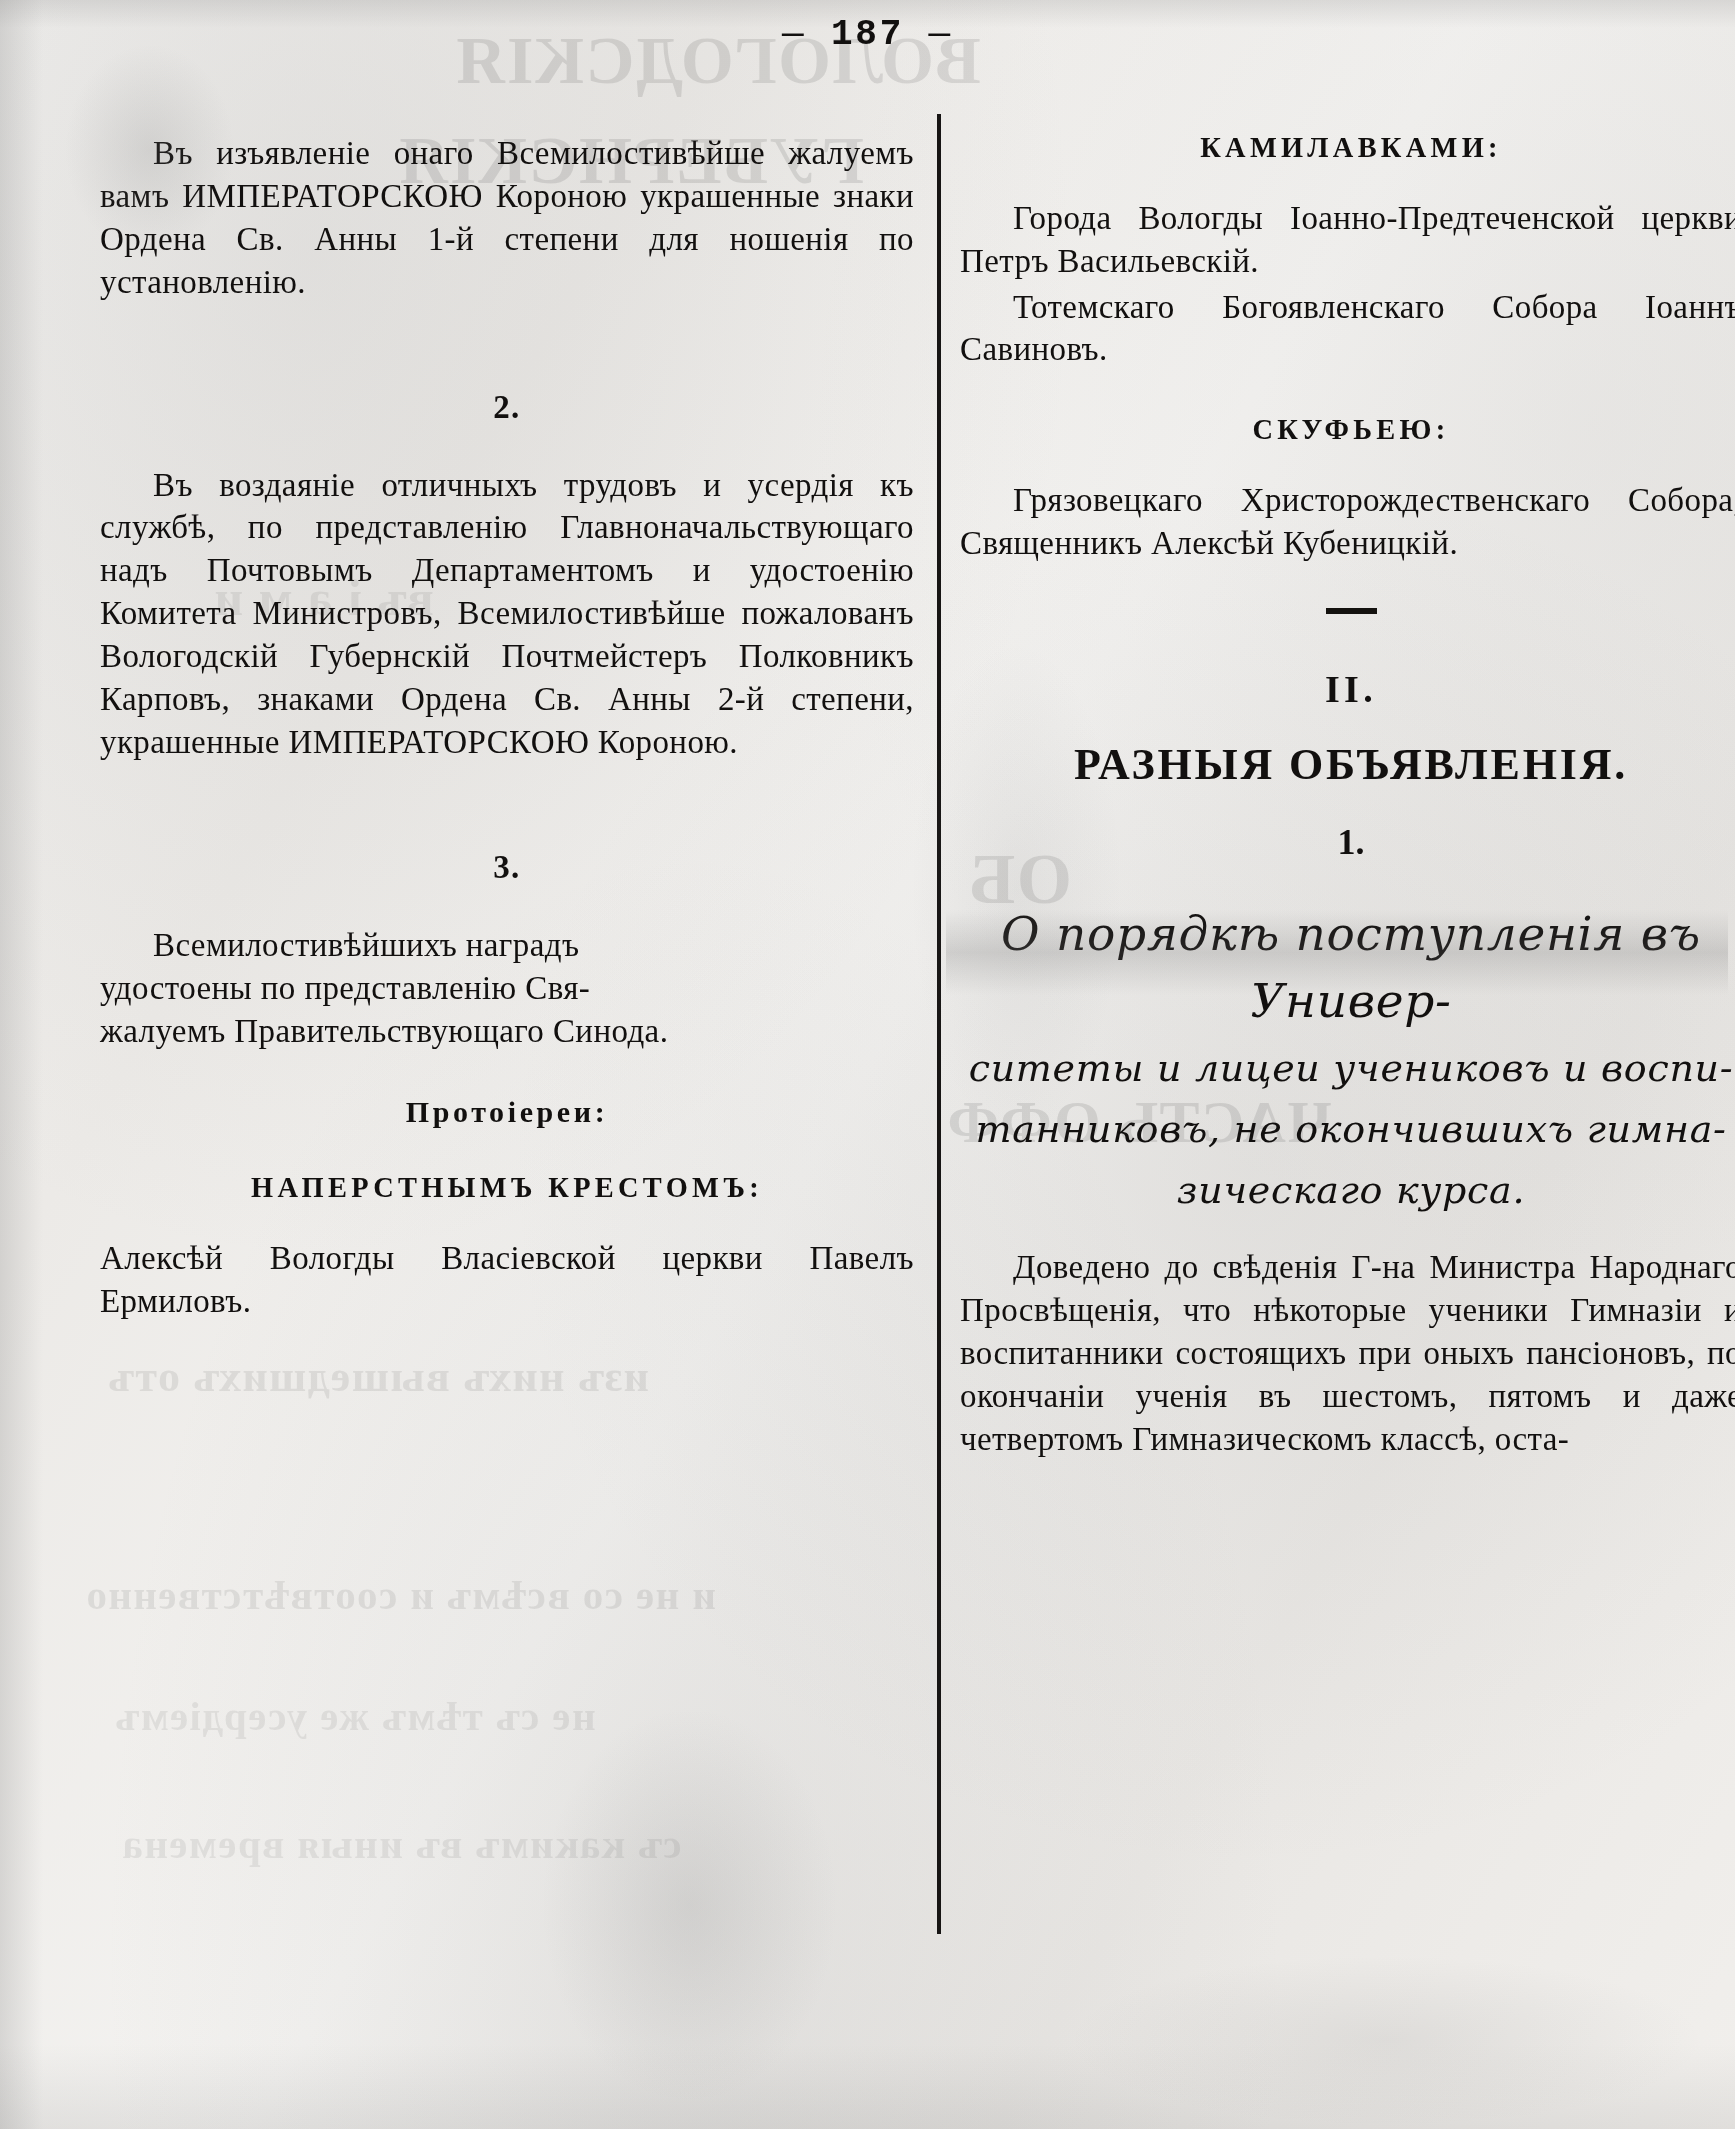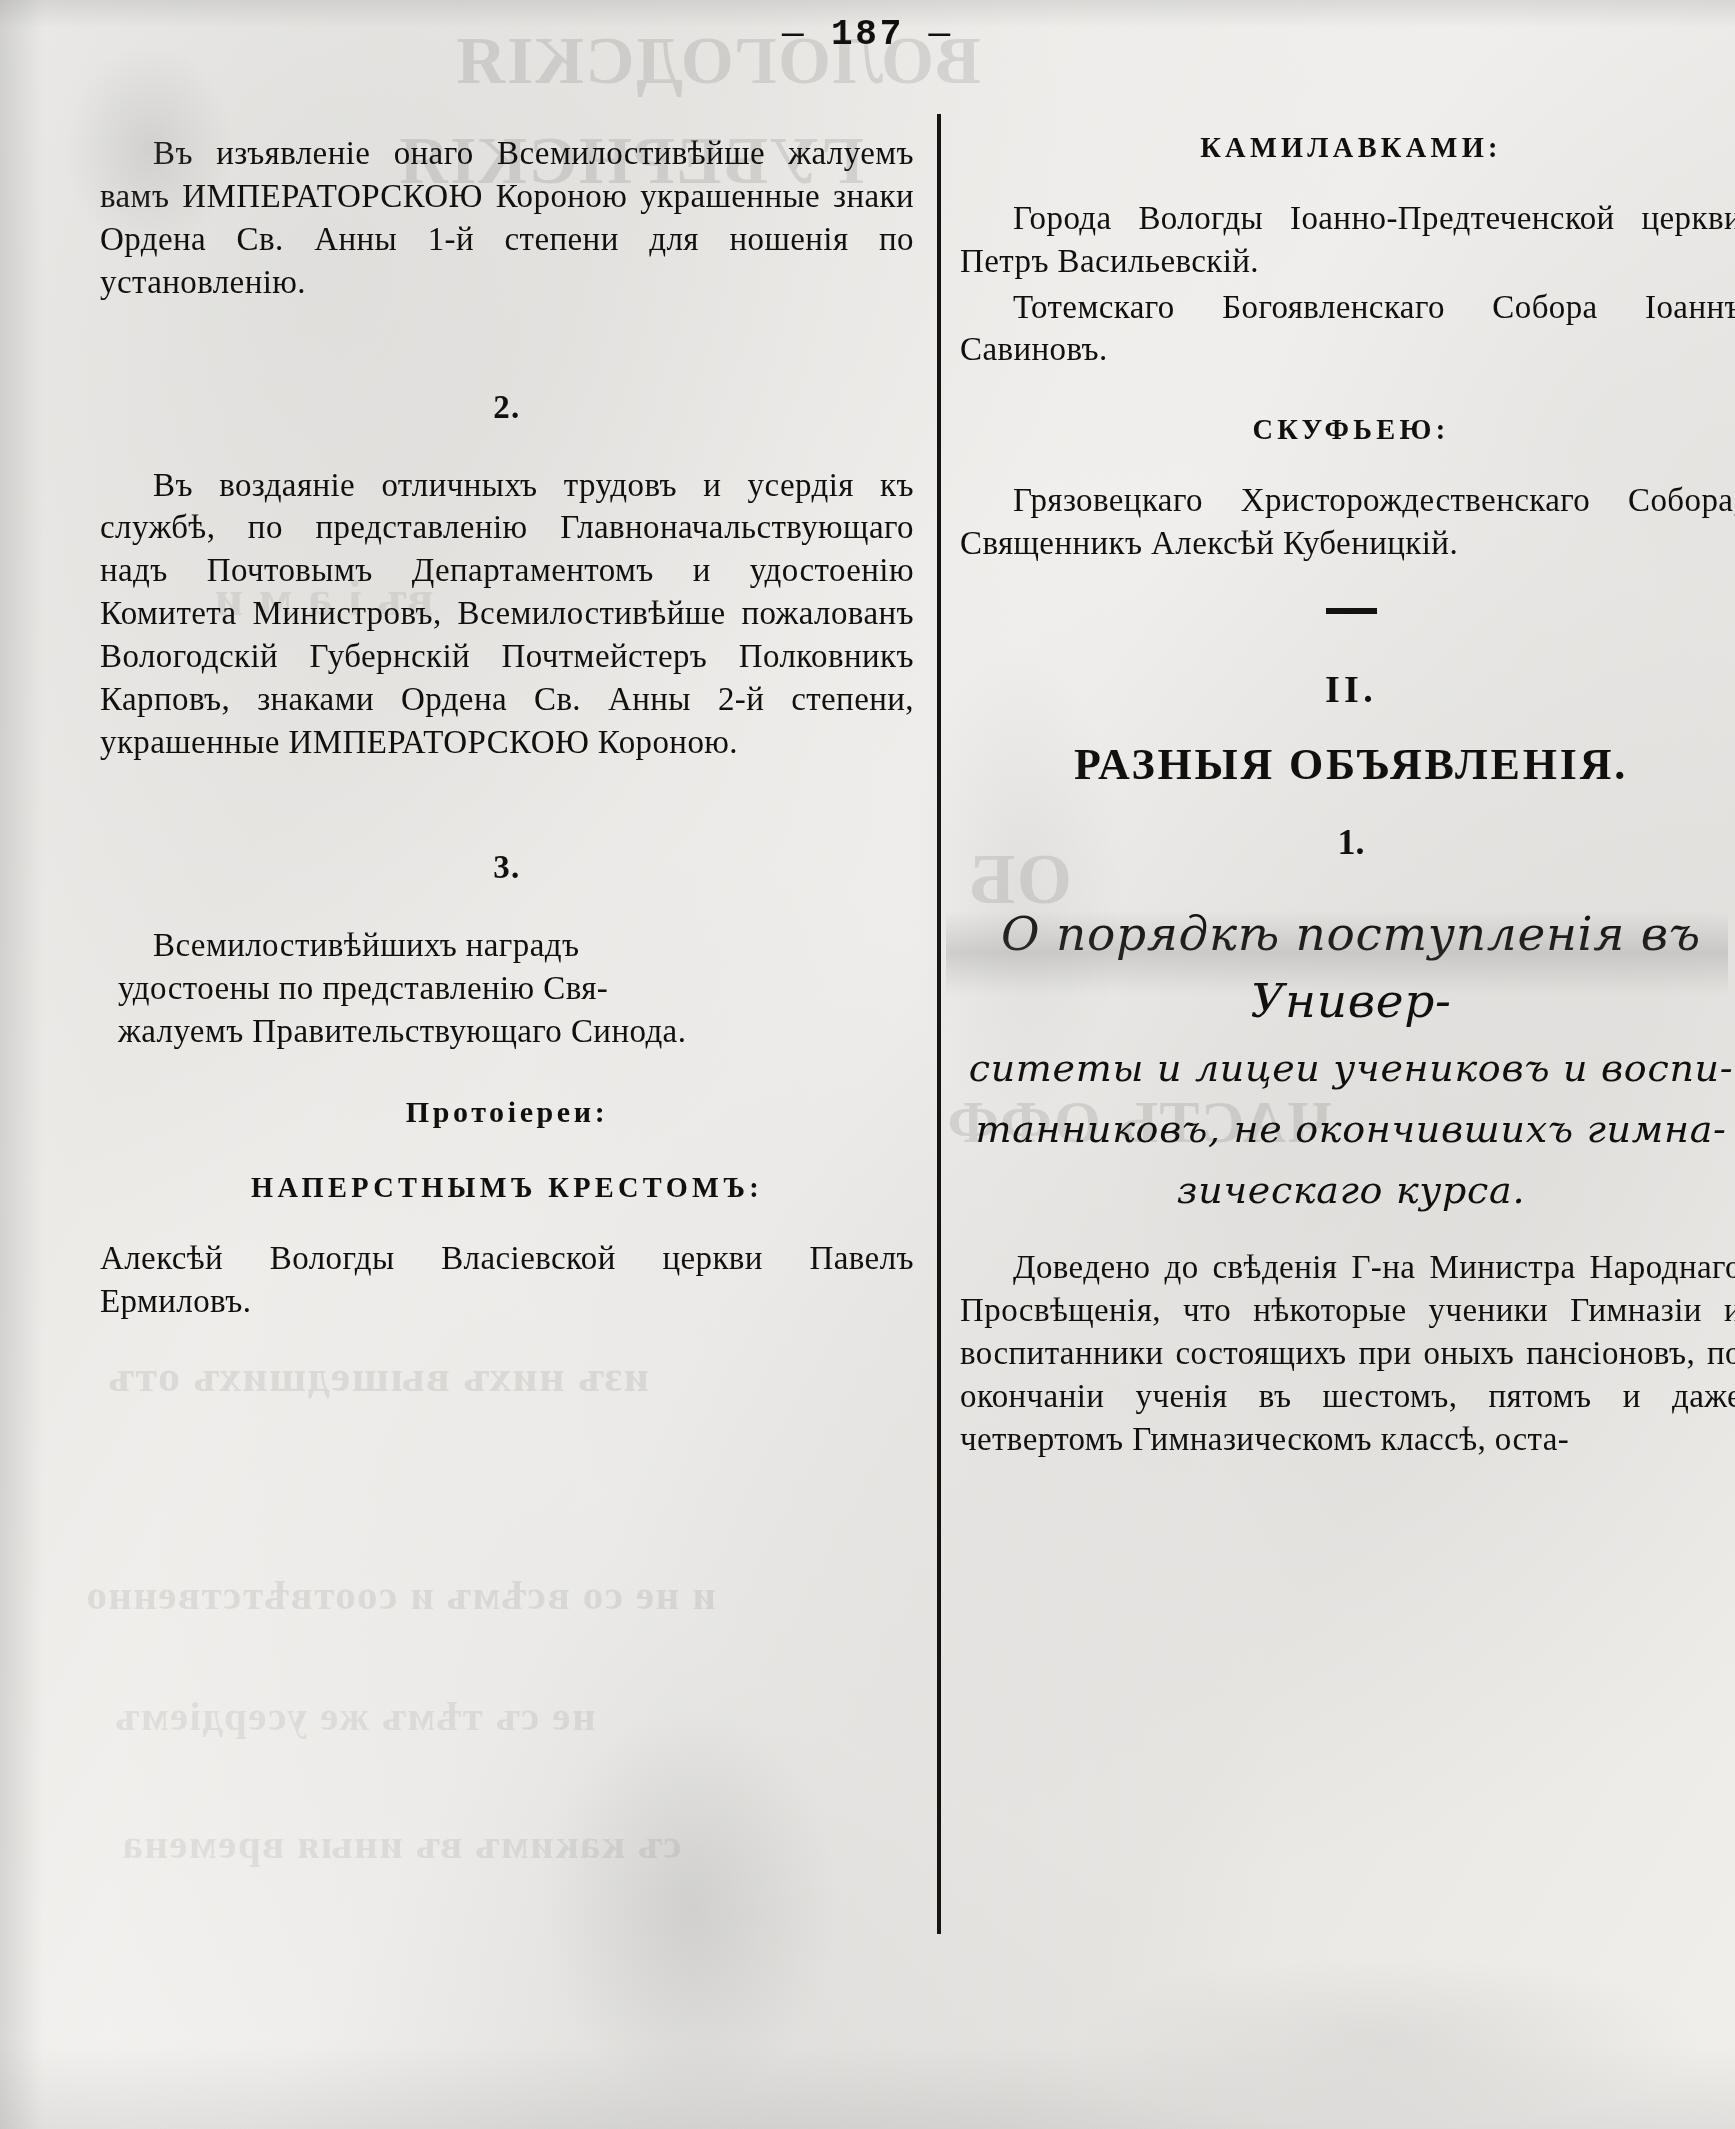--- a/index.html
+++ b/index.html
@@ -93,21 +93,21 @@
   }
   .spaced-xl { margin-top: 85px; }
 
   .ital {
     font-size: 33px;
     line-height: 1.30;
     text-align: justify;
     text-indent: 53px;
     margin: 0;
   }
-  .ital.noind { text-indent: 0; margin-left: 18px; }
+  .ital.noind { text-indent: 0; }
 
   .smallcaps-head {
     text-align: center;
     text-indent: 0;
     font-size: 30px;
     letter-spacing: 3.6px;
     margin: 43px 0 34px 0;
     font-weight: bold;
   }
   .bold-head {

